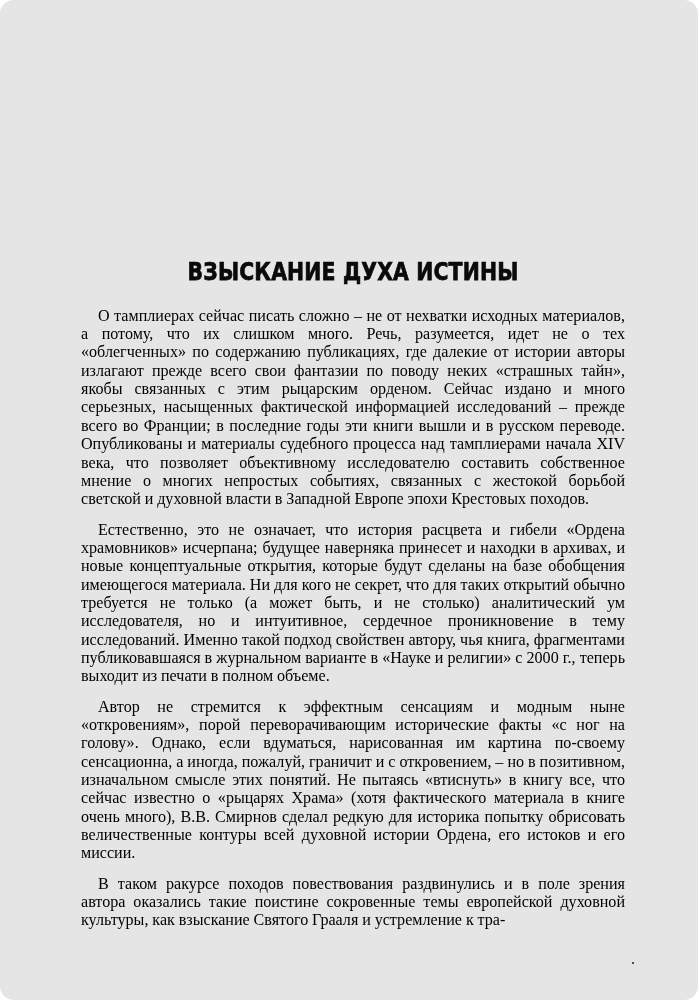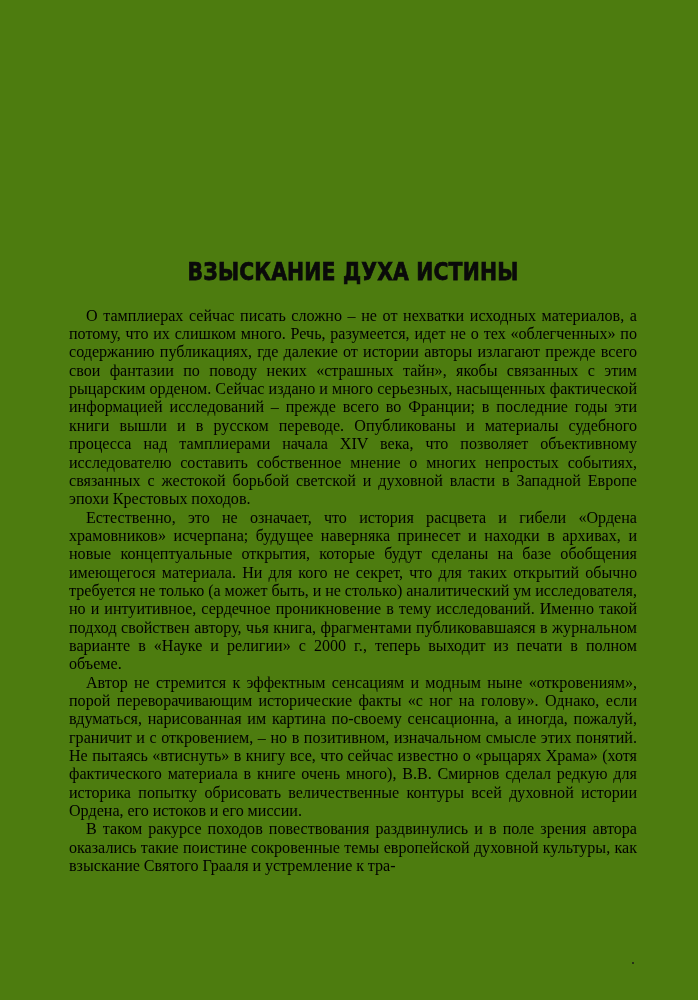--- a/index.html
+++ b/index.html
@@ -12,23 +12,24 @@
   body {
     font-family: "Liberation Serif", "DejaVu Serif", serif;
     color: #000000;
     -webkit-font-smoothing: antialiased;
   }
 
   .page {
     position: relative;
     width: 698px;
     height: 1000px;
-    background: #4d7c0f;
+    background: #e5e5e5;
     overflow: hidden;
     box-sizing: border-box;
+    border-radius: 14px;
   }
 
   
   .text-column {
     position: absolute;
     left: 69px;
     top: 258px;
     width: 568px;
   }
 
@@ -44,21 +45,21 @@
     color: #0a0a0a;
     
     transform: scaleX(0.80);
     transform-origin: center top;
     -webkit-text-stroke: 0.75px #0a0a0a;
     white-space: nowrap;
   }
 
   
   .body-text p {
-    margin: 0;
+    margin: 12px;
     text-align: justify;
     text-justify: inter-word;
     font-size: 16.1px;
     line-height: 18.35px;
     text-indent: 17px;
     hyphens: manual;
     word-spacing: -0.15px;
   }
 
   

